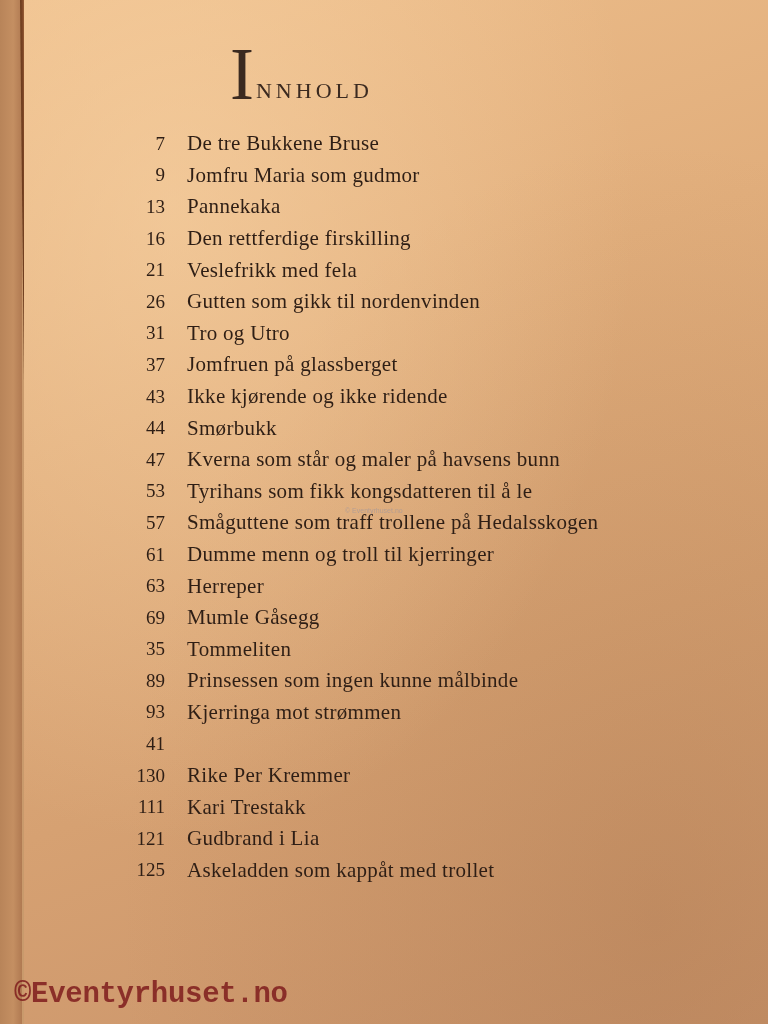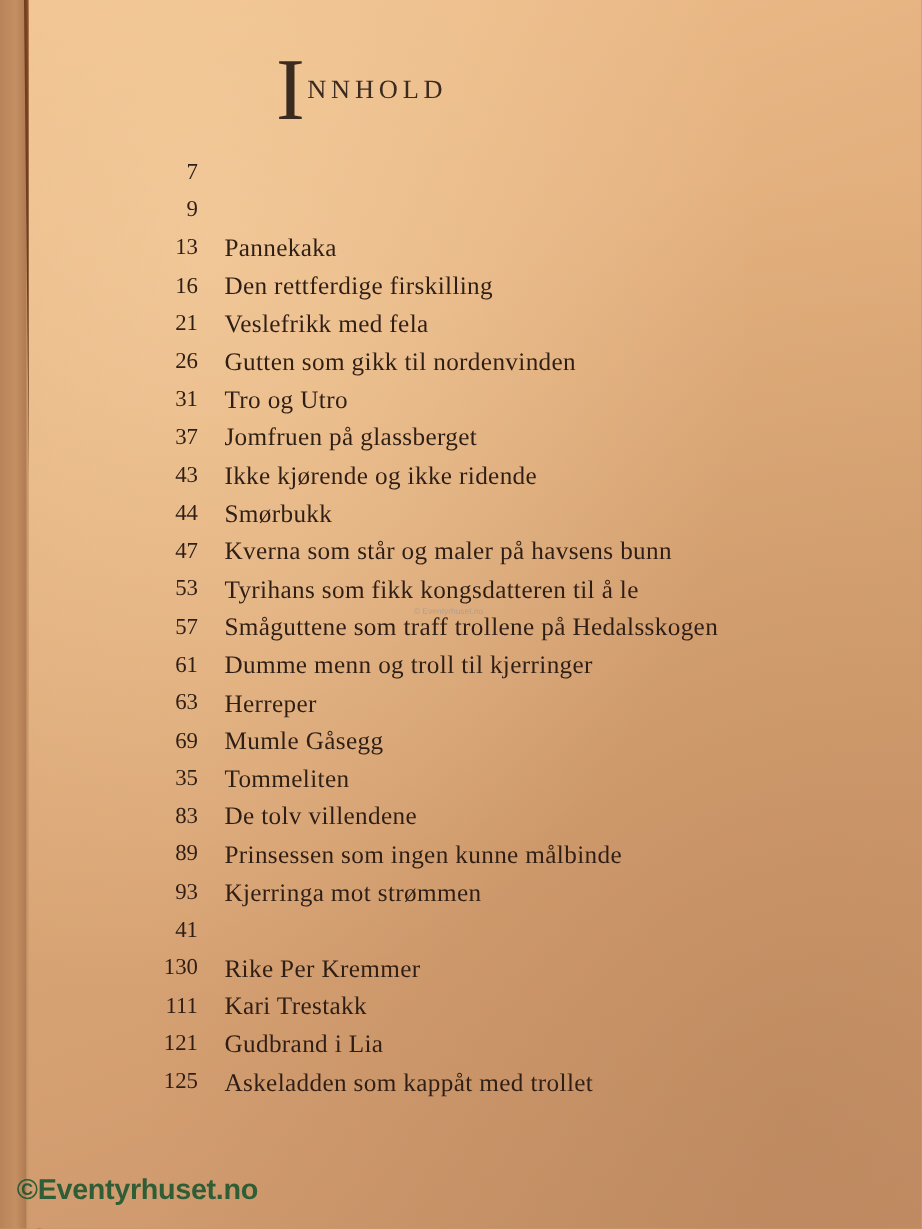--- a/index.html
+++ b/index.html
@@ -50,21 +50,21 @@
       font-size: 72px;
       line-height: 62px;
       font-weight: normal;
       letter-spacing: 0;
       transform: scaleY(1.02);
     }
     .title .rest {
       font-size: 22px;
       letter-spacing: 4px;
       margin-left: 2px;
-      margin-bottom: 18px;
+      margin-bottom: 2px;
     }
     .toc {
       position: absolute;
       left: 130px;
       top: 128px;
       width: 600px;
       margin: 0;
       padding: 0;
       list-style: none;
     }
@@ -83,24 +83,24 @@
       font-size: 19px;
       margin-right: 22px;
     }
     .toc-title {
       letter-spacing: 0.3px;
     }
     .watermark {
       position: absolute;
       left: 14px;
       top: 978px;
-      font-family: Liberation Sans, sans-serif;
+      font-family: Liberation Mono, monospace;
       font-weight: bold;
-      font-size: 24px;
-      color: #14532d;
+      font-size: 29px;
+      color: #7f1d1d;
       opacity: 0.85;
       letter-spacing: -0.3px;
     }
     .watermark-small {
       position: absolute;
       left: 345px;
       top: 507px;
       font-size: 7px;
       color: #8a8ea6;
       opacity: 0.5;
@@ -116,23 +116,25 @@
 <div class="page">
   <div class="title">
     <span class="initial">I</span>
     <span class="rest">NNHOLD</span>
   </div>
 </div>
 
 <ul class="toc">
   <li class="toc-row">
       <span class="toc-page">7</span>
+      <span class="toc-title">De tre Bukkene Bruse</span>
     </li>
   <li class="toc-row">
       <span class="toc-page">9</span>
+      <span class="toc-title">Jomfru Maria som gudmor</span>
     </li>
   <li class="toc-row">
       <span class="toc-page">13</span>
       <span class="toc-title">Pannekaka</span>
     </li>
   <li class="toc-row">
       <span class="toc-page">16</span>
       <span class="toc-title">Den rettferdige firskilling</span>
     </li>
   <li class="toc-row">
@@ -181,24 +183,20 @@
     </li>
   <li class="toc-row">
       <span class="toc-page">69</span>
       <span class="toc-title">Mumle Gåsegg</span>
     </li>
   <li class="toc-row">
       <span class="toc-page">35</span>
       <span class="toc-title">Tommeliten</span>
     </li>
   <li class="toc-row">
-      <span class="toc-page">83</span>
-      <span class="toc-title">De tolv villendene</span>
-    </li>
-  <li class="toc-row">
       <span class="toc-page">89</span>
       <span class="toc-title">Prinsessen som ingen kunne målbinde</span>
     </li>
   <li class="toc-row">
       <span class="toc-page">93</span>
       <span class="toc-title">Kjerringa mot strømmen</span>
     </li>
   <li class="toc-row">
       <span class="toc-page">41</span>
     </li>

